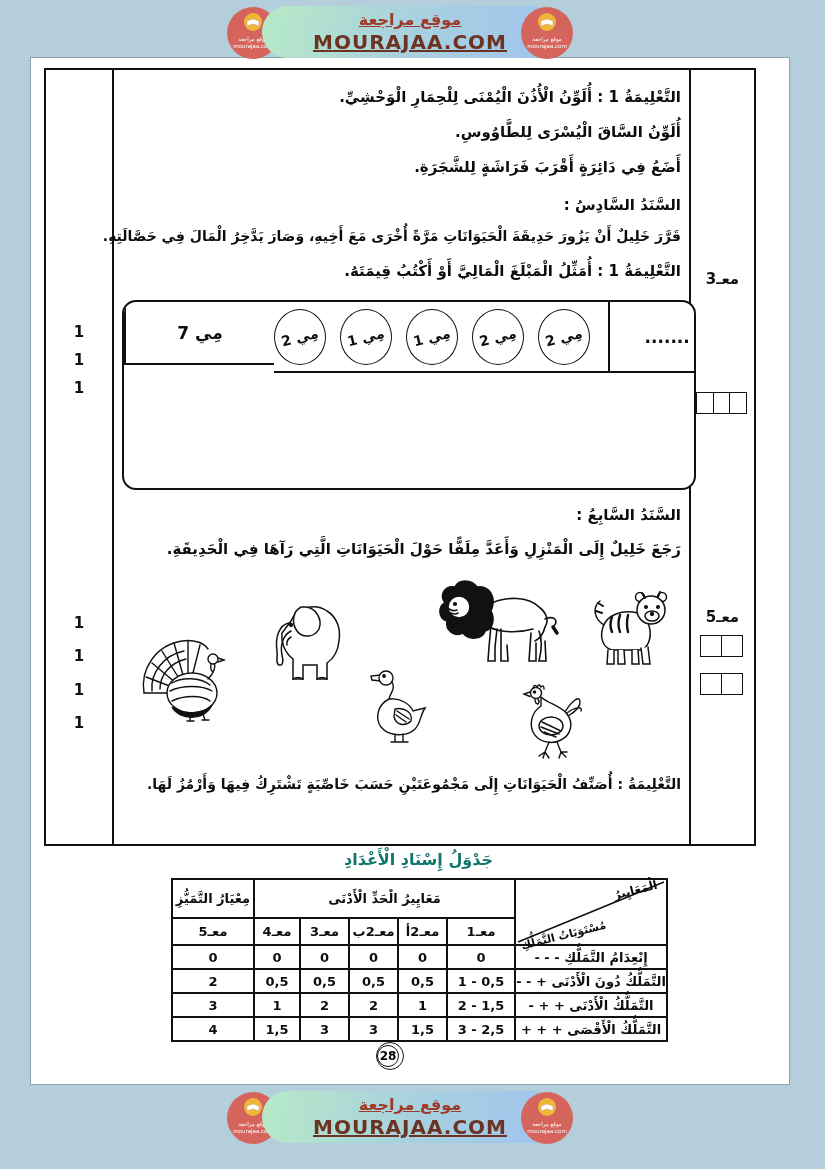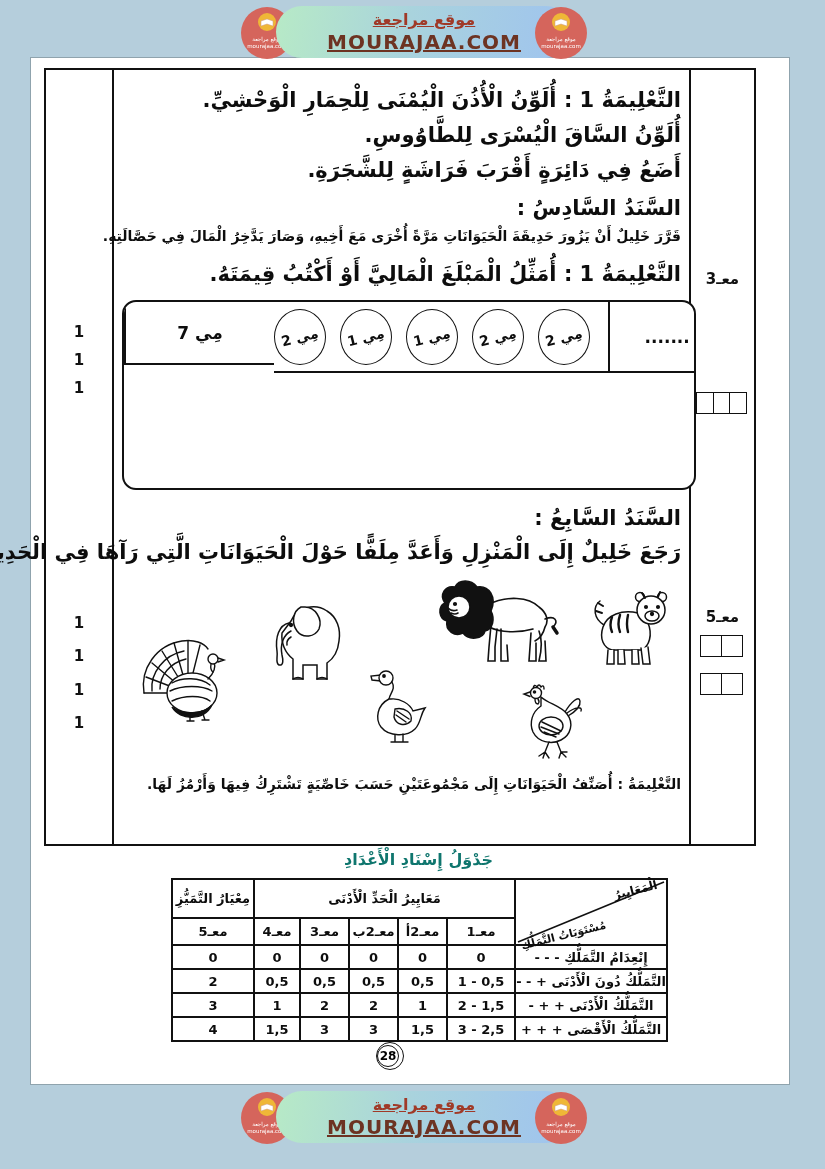--- a/index.html
+++ b/index.html
@@ -1,20 +1,20 @@
 <!DOCTYPE html>
 <html lang="ar"><head>
 <meta charset="utf-8">
 <style>
   html,body{margin:0;padding:0;}
   body{font-family:"DejaVu Sans",sans-serif;}
   .canvas{position:relative;width:825px;height:1169px;background:#b5cedc;overflow:hidden;}
 
   
-  .brandbar{position:absolute;left:14px;width:659px;height:66px;z-index:5;}
+  .brandbar{position:absolute;left:0;width:659px;height:66px;z-index:5;}
   .brandbar.top{top:0;} .brandbar.bottom{top:1085px;}
   .pill{position:absolute;left:262px;top:6px;width:296px;height:52px;border-radius:26px;
         background:linear-gradient(100deg,#b7eac6 0%,#a9d3dd 45%,#9fc3ef 100%);
         display:flex;flex-direction:column;align-items:center;justify-content:center;}
   .site-name{font-size:16px;font-weight:bold;color:#a03a28;text-decoration:underline;direction:rtl;line-height:20px;}
   .site-domain{font-size:20px;font-weight:bold;color:#6d3322;text-decoration:underline;letter-spacing:1px;line-height:24px;}
   .logo{position:absolute;top:7px;width:52px;height:52px;}
   .logo.l{left:227px;} .logo.r{left:521px;}
 
   
@@ -24,21 +24,21 @@
   .main-box{position:absolute;left:13px;top:10px;width:712px;height:778px;border:2px solid #111;box-sizing:border-box;background:#fff;}
   .score-col{position:absolute;left:0;top:0;bottom:0;width:66px;border-right:2px solid #111;}
   .score{position:absolute;width:100%;text-align:center;font-size:15px;font-weight:bold;color:#111;}
   .meta-col{position:absolute;right:0;top:0;bottom:0;width:63px;border-left:2px solid #111;}
   .meta-label{position:absolute;width:100%;text-align:center;font-size:15px;font-weight:bold;direction:rtl;color:#111;}
   .boxrow{position:absolute;display:flex;}
   .sq{border:1.6px solid #111;background:#fff;margin-left:-1.6px;}
   .sq3{width:16px;height:20px;} .sq2{width:20px;height:20px;}
 
   .content{position:absolute;left:66px;right:63px;top:0;bottom:0;}
-  .t{position:absolute;right:10px;direction:rtl;white-space:nowrap;font-weight:bold;font-size:21px;color:#0d0d0d;}
+  .t{position:absolute;right:10px;direction:rtl;white-space:nowrap;font-weight:bold;font-size:15px;color:#0d0d0d;}
 
   
   .money-table{position:absolute;left:10px;top:230px;width:574px;height:190px;border:2.5px solid #111;border-radius:14px;overflow:hidden;display:flex;box-sizing:border-box;background:#fff;}
   .m-row{display:flex;border-bottom:2px solid #111;}
   .m-row:last-child{border-bottom:none;flex:1;border-radius:19px;}
   .m-content{flex:1;}
   .m-label{width:148px;border-left:2px solid #111;display:flex;align-items:center;justify-content:center;direction:ltr;font-weight:bold;font-size:17px;color:#0d0d0d;}
   .coins-wrap{display:flex;align-items:center;justify-content:flex-end;gap:14px;padding-right:18px;height:100%;}
   .coin{width:50px;height:54px;border:1.7px solid #111;border-radius:50%;display:flex;align-items:center;justify-content:center;flex:0 0 auto;}
   .coin span{transform:rotate(-14deg);font-size:14px;font-weight:bold;direction:ltr;white-space:nowrap;color:#0d0d0d;}

